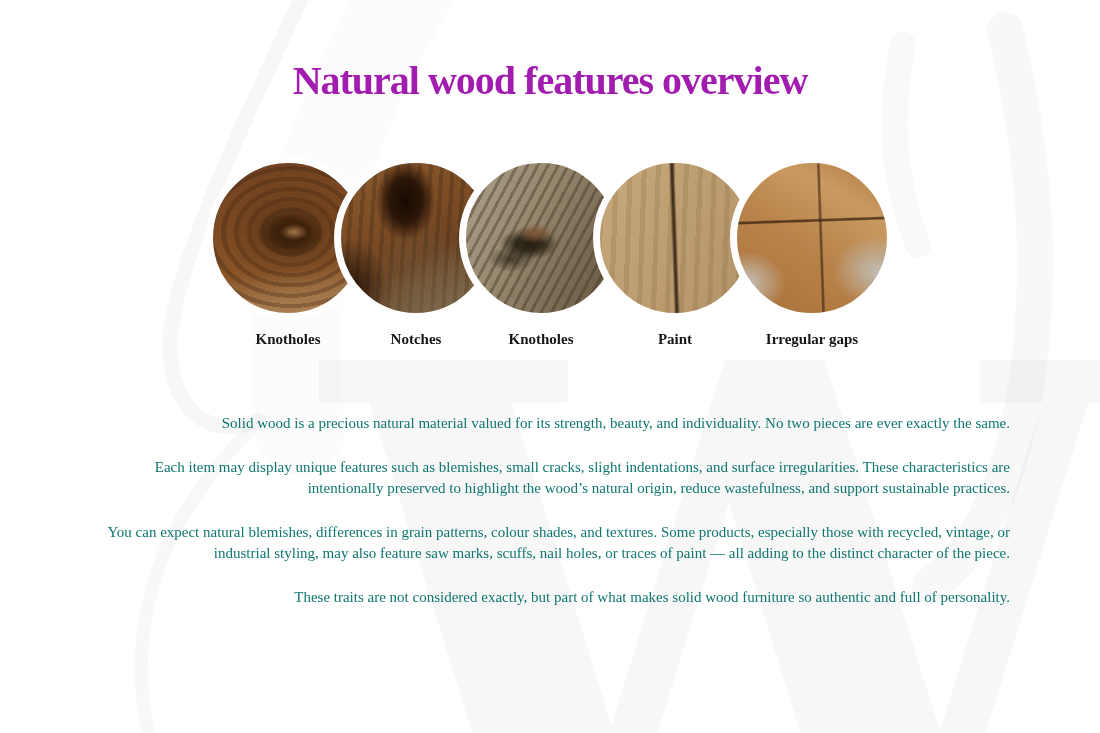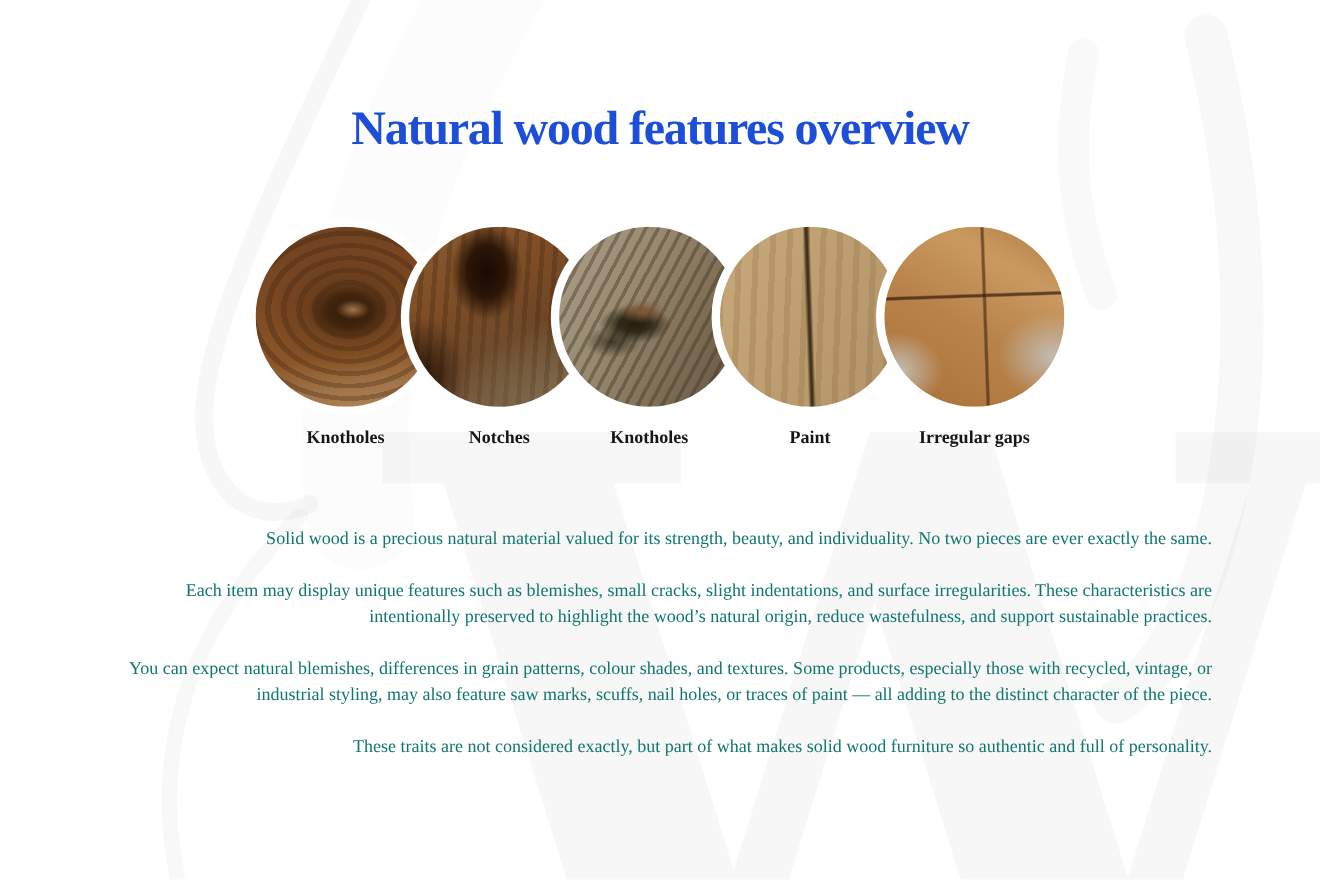--- a/index.html
+++ b/index.html
@@ -7,26 +7,26 @@
     width:1100px; height:733px;
     background:#ffffff;
     position:relative;
     overflow:hidden;
     font-family:"Liberation Serif","DejaVu Serif",serif;
   }
   .watermark { position:absolute; inset:0; z-index:0; pointer-events:none; }
   .content { position:relative; z-index:1; }
 
   .title {
-    margin:84px 0 0;
+    margin:58px 0 0;
     text-align:center;
     font-size:40px;
     font-weight:700;
     letter-spacing:-1px;
-    color:#1d4ed8;
+    color:#a21caf;
     line-height:1.15;
   }
 
   .features {
     display:flex;
     justify-content:center;
     align-items:flex-start;
     margin-top:52px;
     gap:23px;
   }

